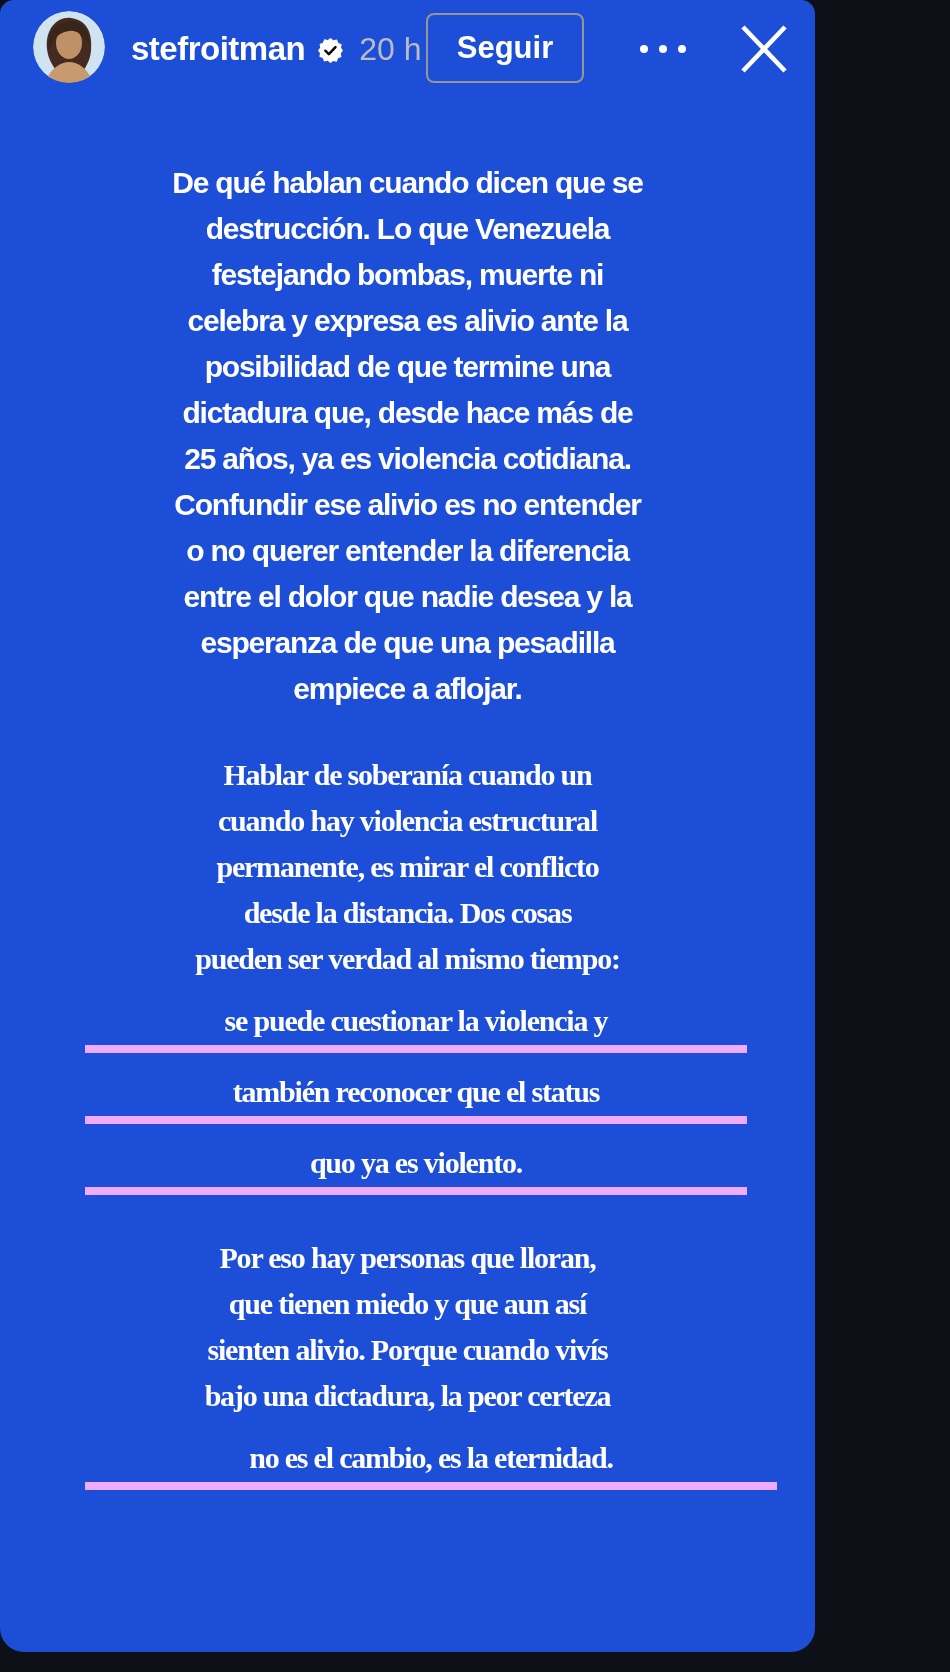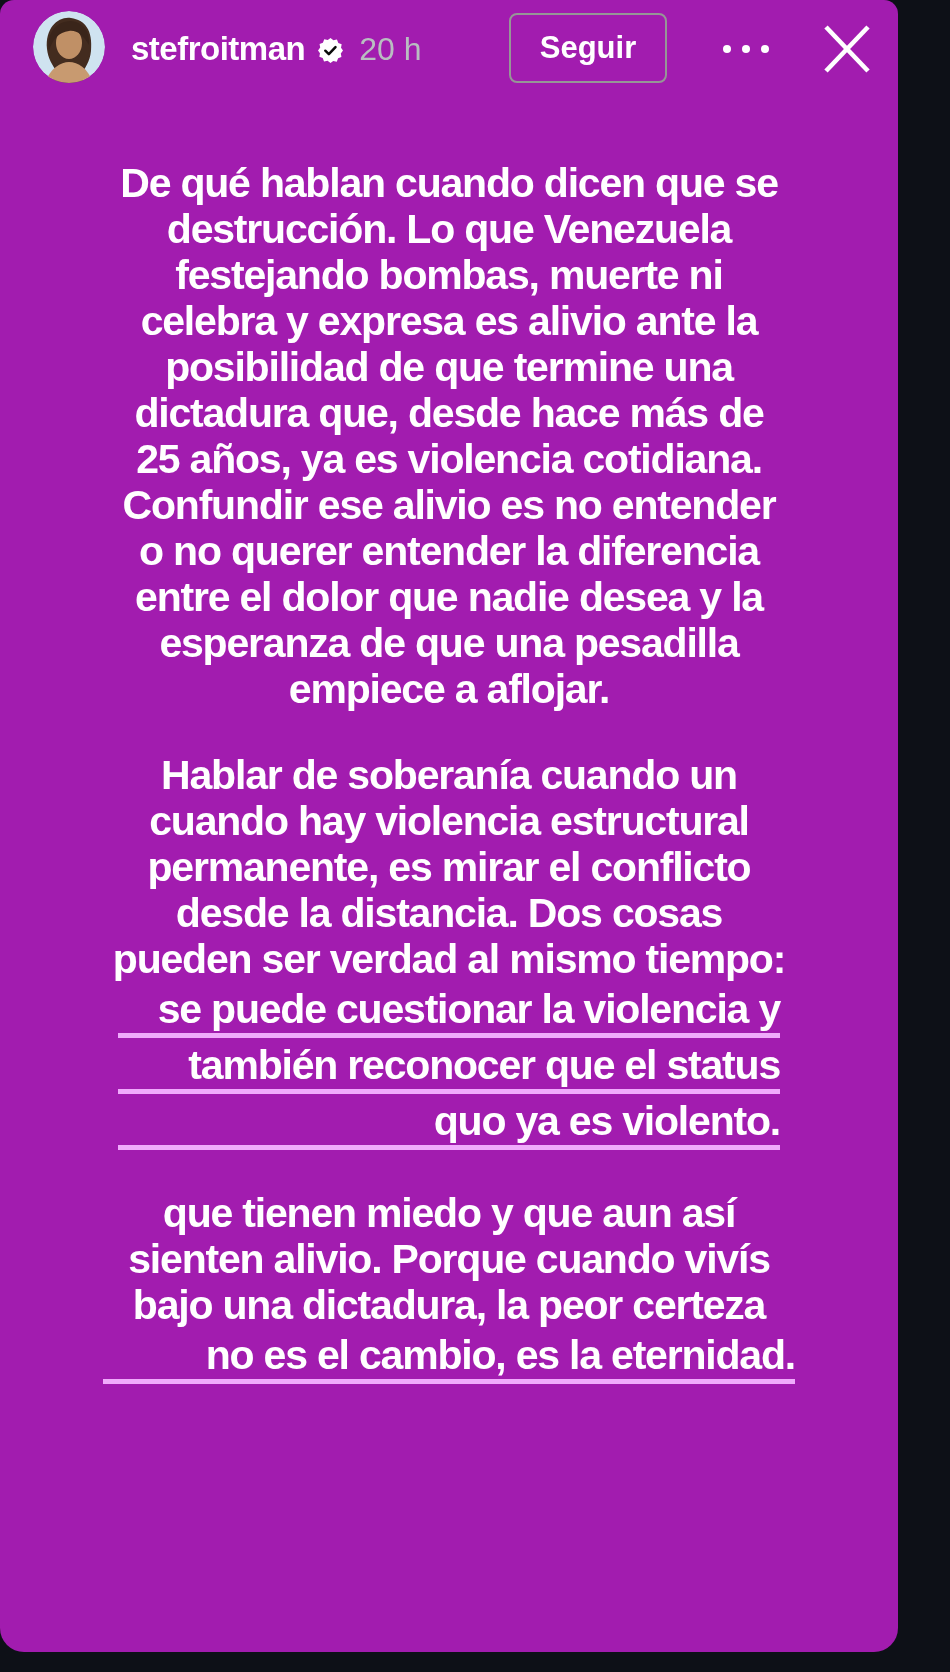--- a/index.html
+++ b/index.html
@@ -12,23 +12,23 @@
     position: relative;
     width: 950px;
     height: 1672px;
     background: #0d1017;
     overflow: hidden;
   }
   .story-card {
     position: absolute;
     top: 0;
     left: 0;
-    width: 898px;
+    width: 815px;
     height: 1652px;
-    background: #a21caf;
+    background: #1d4ed8;
     border-radius: 14px 14px 24px 24px;
     overflow: hidden;
   }
   
   .story-header {
     position: absolute;
     top: 0;
     left: 0;
     right: 0;
     height: 98px;
@@ -111,35 +111,34 @@
     cursor: pointer;
   }
   
   .story-text {
     position: absolute;
     top: 160px;
     left: 85px;
     right: 85px;
     text-align: center;
   }
-  .para + .para { margin-top: 40px; }
+  .para + .para { margin-top: 40px; font-family: Liberation Serif, serif; }
   .line {
     color: #ffffff;
-    font-size: 41px;
+    font-size: 30px;
     font-weight: 700;
     line-height: 46px;
     letter-spacing: -1.2px;
     white-space: nowrap;
   }
   .line.underlined {
-    border-bottom: 5px solid #f0abfc;
+    border-bottom: 8px solid #f0abfc;
     width: 662px;
-    margin: 4px auto;
+    margin: 16px auto;
     padding-bottom: 1px;
-    text-align: right;
   }
   .para:last-child .line.underlined { width: 692px; }
 </style>
 </head>
 <body>
 
 <div class="stage">
   <div class="story-card">
 
     <div class="story-header">
@@ -201,20 +200,21 @@
           <div class="line">Hablar de soberanía cuando un</div>
           <div class="line">cuando hay violencia estructural</div>
           <div class="line">permanente, es mirar el conflicto</div>
           <div class="line">desde la distancia. Dos cosas</div>
           <div class="line">pueden ser verdad al mismo tiempo:</div>
           <div class="line underlined">se puede cuestionar la violencia y</div>
           <div class="line underlined">también reconocer que el status</div>
           <div class="line underlined">quo ya es violento.</div>
         </div>
         <div class="para">
+          <div class="line">Por eso hay personas que lloran,</div>
           <div class="line">que tienen miedo y que aun así</div>
           <div class="line">sienten alivio. Porque cuando vivís</div>
           <div class="line">bajo una dictadura, la peor certeza</div>
           <div class="line underlined">no es el cambio, es la eternidad.</div>
         </div>
       </div>
 
   </div>
 </div>
 

